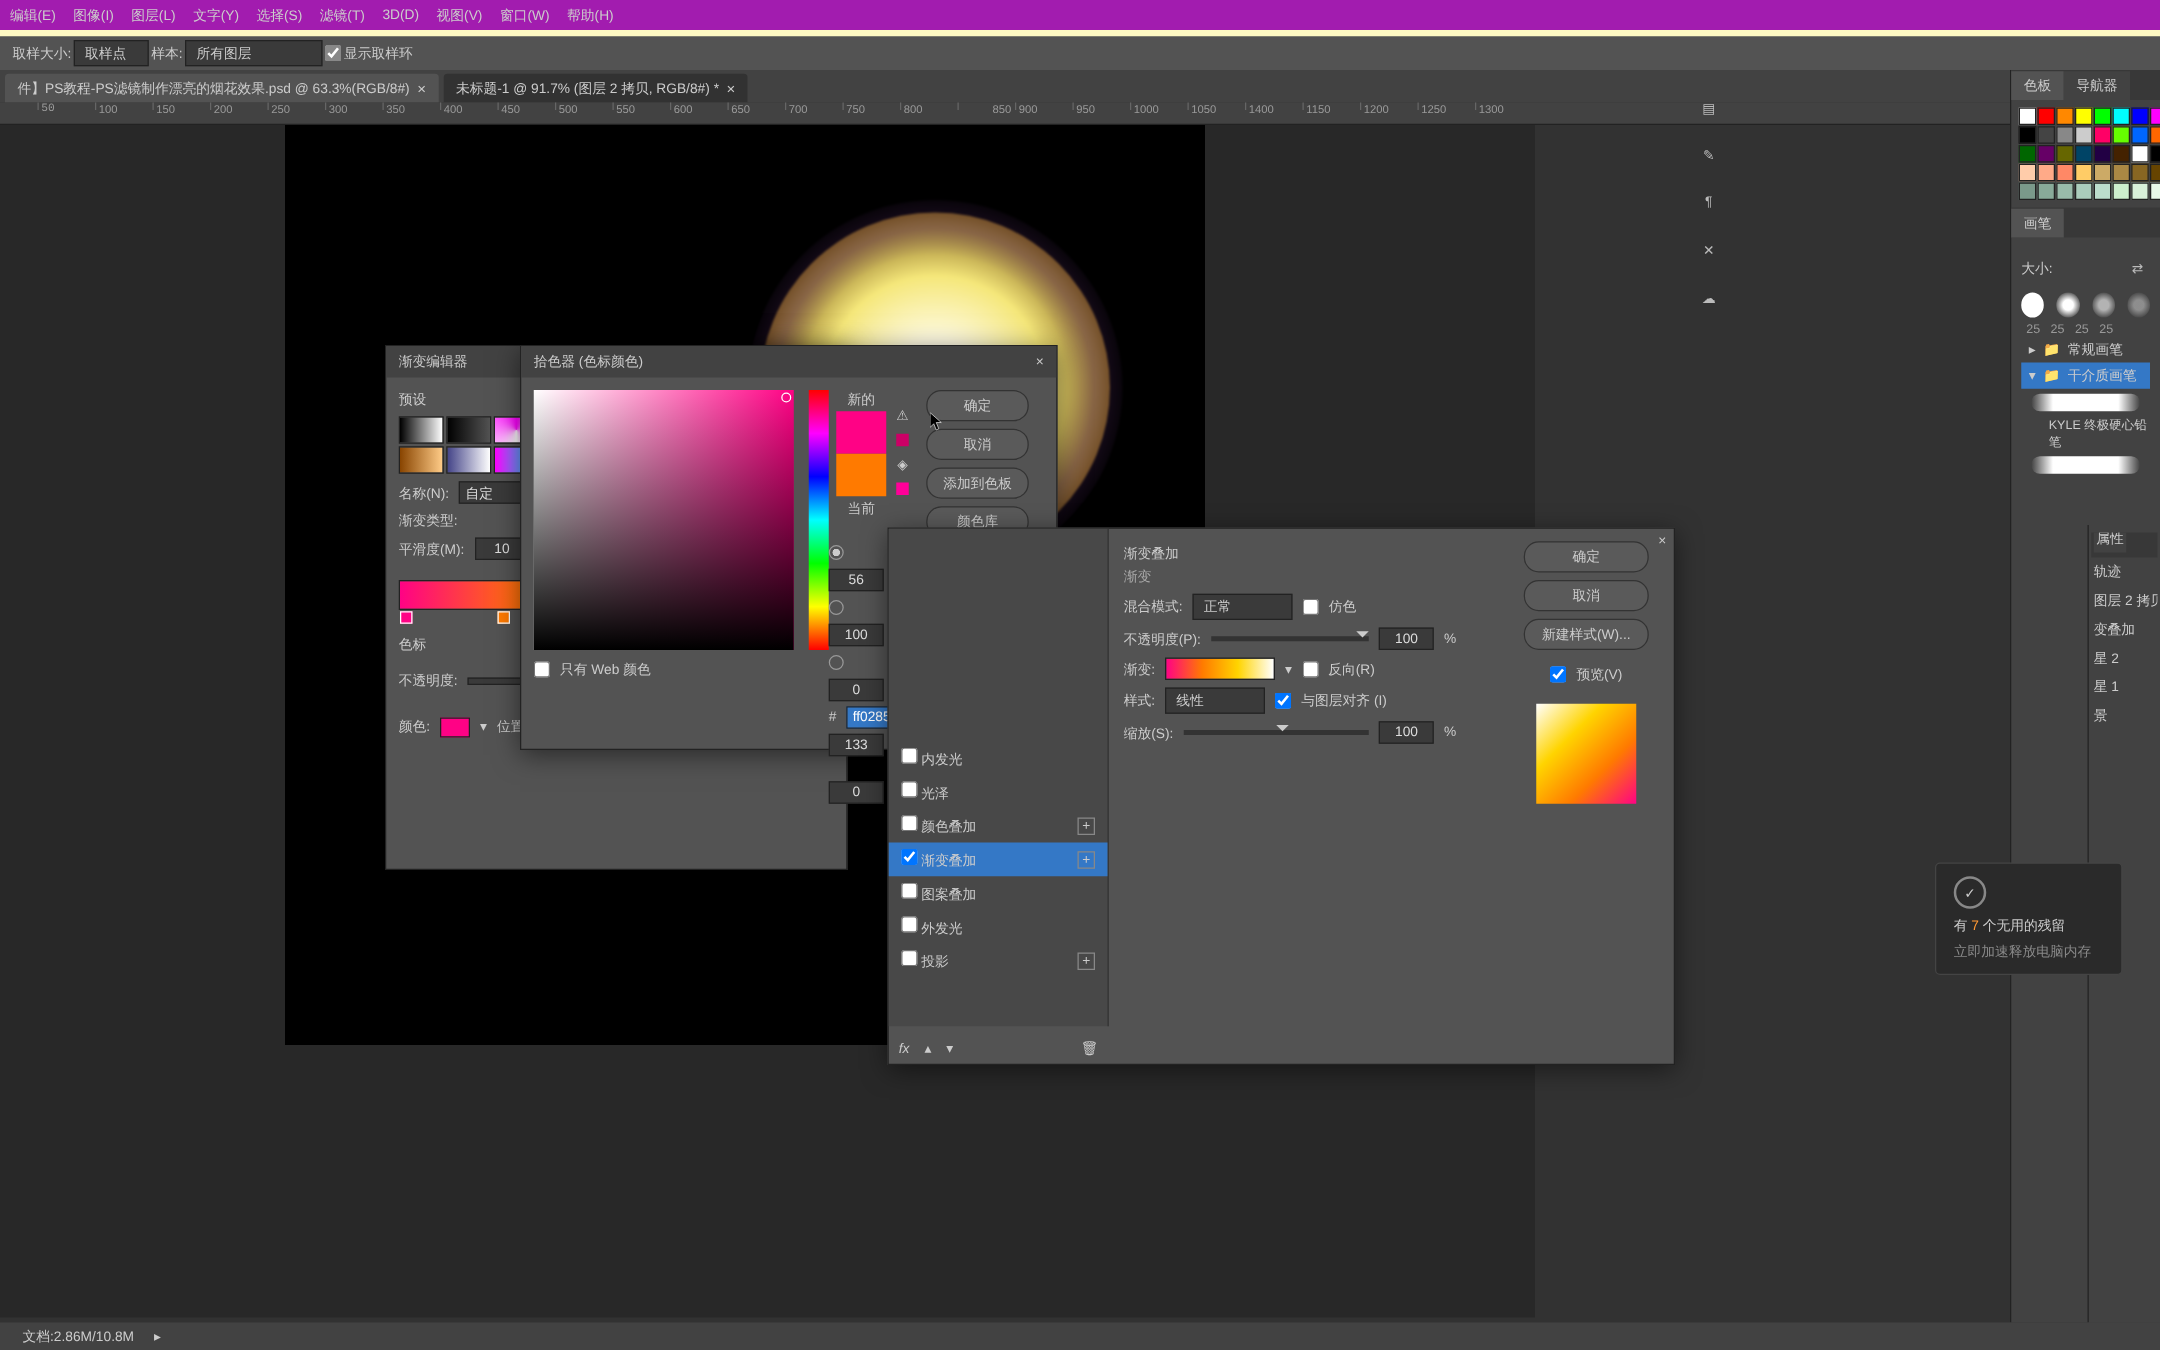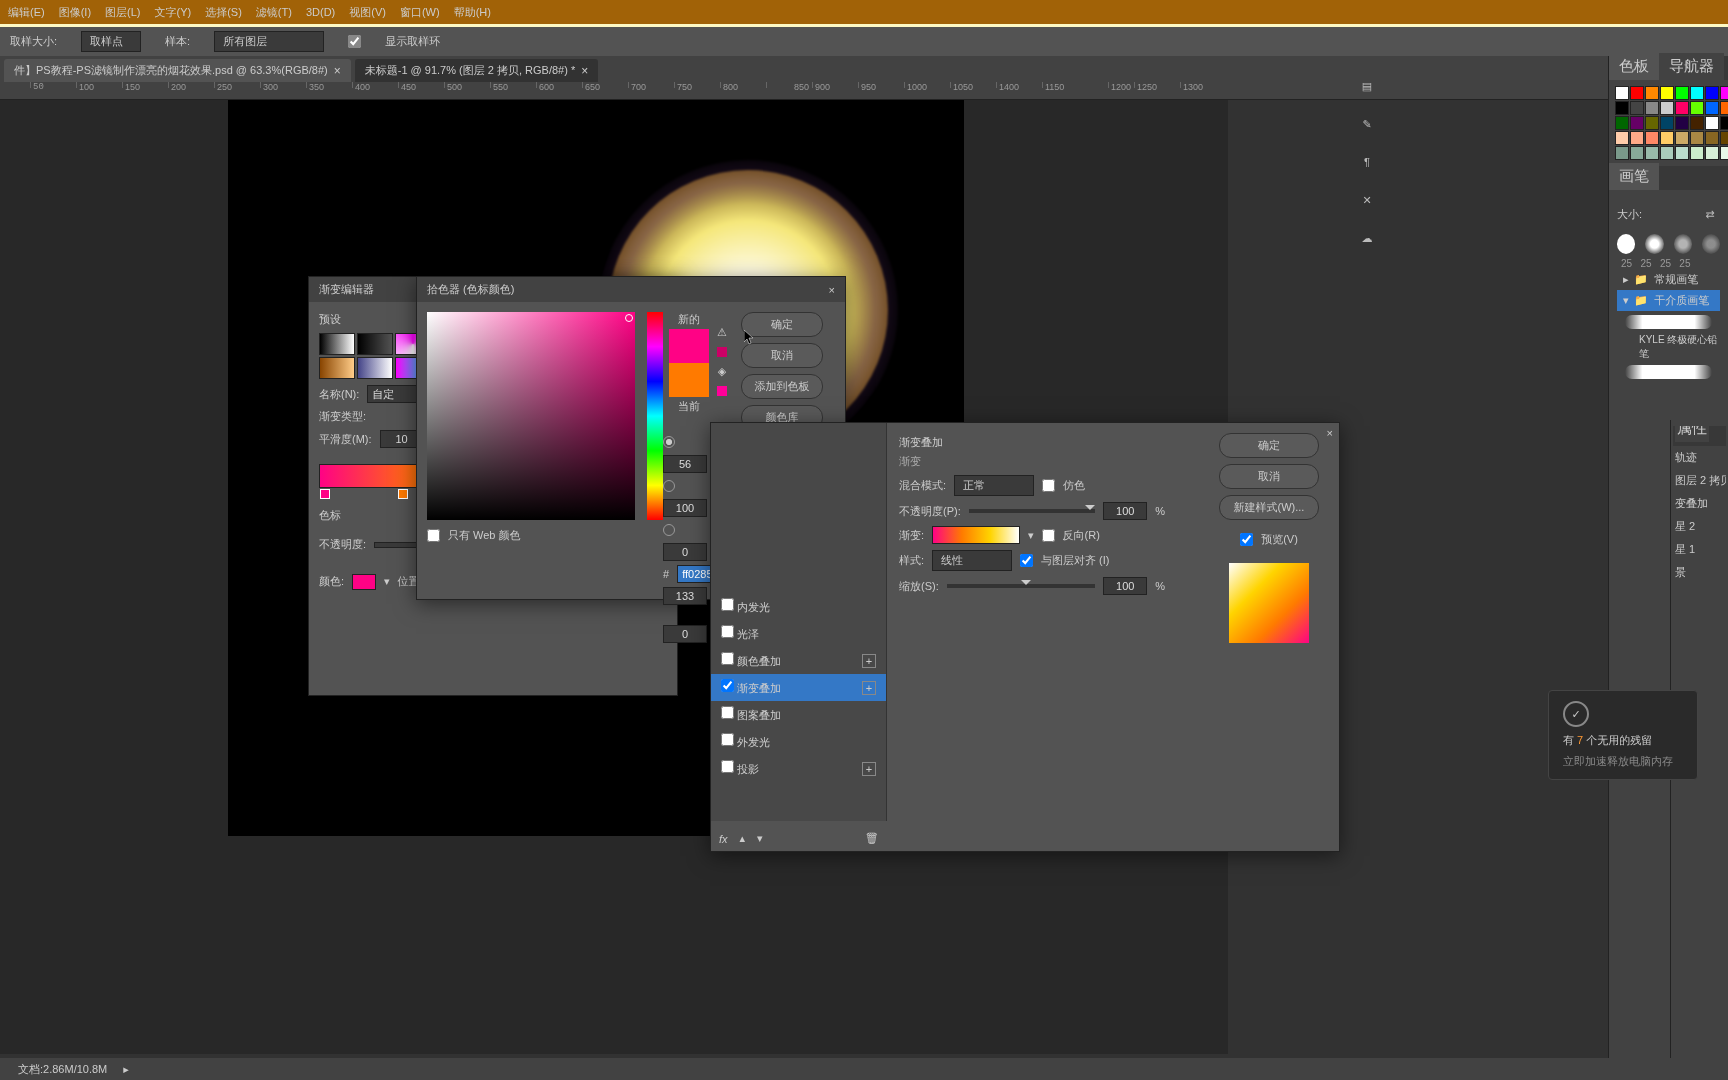--- a/index.html
+++ b/index.html
@@ -1,37 +1,37 @@
 <!DOCTYPE html>
 <html><head>
 <meta charset="utf-8">
 <style>
 *{margin:0;padding:0;box-sizing:border-box;font-family:"Microsoft YaHei",sans-serif;font-size:11px;color:#ccc;user-select:none}
 body{background:#323232;width:1728px;height:1080px;overflow:hidden;position:relative}
-.menubar{background:#a16207;height:24px;display:flex;align-items:center;padding:0 8px;gap:14px}
+.menubar{background:#a21caf;height:24px;display:flex;align-items:center;padding:0 8px;gap:14px}
 .menubar span{cursor:pointer}
-.optbar{background:#535353;height:32px;display:flex;align-items:center;padding:0 10px;gap:24px;border-top:3px solid #fef9c3}
+.optbar{background:#535353;height:32px;display:flex;align-items:center;padding:0 10px;gap:2px;border-top:5px solid #fef9c3}
 .optbar input[type=checkbox]{accent-color:#888}
 .dropdown{background:#3a3a3a;border:1px solid #222;padding:2px 8px;min-width:60px;display:inline-block}
 .tabs{background:#424242;height:26px;display:flex;align-items:flex-end;padding:0 4px}
 .tab{background:#535353;padding:4px 10px;margin-right:4px;border-top-left-radius:3px;border-top-right-radius:3px;display:flex;align-items:center;gap:6px}
 .tab.active{background:#323232}
 .tab .x{font-size:12px}
 .ruler-h{background:#424242;height:18px;position:relative;border-bottom:1px solid #222;margin-right:0}
 .tick{position:absolute;top:0;font-size:9px;color:#999;border-left:1px solid #666;height:6px;padding-left:2px}
 .canvas-area{position:absolute;left:0;top:100px;right:500px;bottom:26px;background:#282828}
 .canvas{position:absolute;left:228px;top:0;width:736px;height:736px;background:#000}
 .firework{position:absolute;left:380px;top:70px;width:280px;height:280px;border-radius:50%;background:radial-gradient(circle,#fff 0%,#fffbe0 20%,#f5e77a 45%,rgba(245,180,50,0.5) 70%,transparent 85%);filter:blur(1px)}
 .firework::after{content:"";position:absolute;inset:-10px;border-radius:50%;background:radial-gradient(circle,transparent 50%,rgba(100,50,120,0.3) 60%,transparent 75%)}
 .statusbar{position:absolute;bottom:0;left:0;right:0;height:22px;background:#424242;display:flex;align-items:center;padding:0 18px;font-size:10px;color:#aaa}
 .right-dock{position:absolute;right:0;top:56px;width:120px;bottom:22px;background:#424242;border-left:1px solid #222}
 .right-dock2{position:absolute;right:342px;top:56px;width:38px;bottom:22px;display:flex;flex-direction:column;gap:18px;padding-top:20px;align-items:center}
 .icon-btn{width:20px;height:20px;display:flex;align-items:center;justify-content:center;cursor:pointer;color:#bbb}
 .panel-tabs{display:flex;background:#383838;height:24px;align-items:flex-end}
-.panel-tab{padding:4px 10px;background:#424242;font-size:15px}
+.panel-tab{padding:4px 10px;background:#424242;font-size:11px}
 .panel-tab.active{background:#535353}
 .swatches{display:grid;grid-template-columns:repeat(8,14px);gap:1px;padding:6px}
 .sw{width:14px;height:14px;border:1px solid #222}
 .brush-panel{padding:8px}
 .brush-row{display:flex;align-items:center;gap:10px;padding:4px 0}
 .brush-circle{width:20px;height:20px;border-radius:50%;background:#fff}
 .brush-soft{background:radial-gradient(circle,#fff 30%,transparent 80%)}
 .folder-row{display:flex;align-items:center;gap:6px;padding:3px 6px}
 .stroke-preview{height:14px;background:linear-gradient(90deg,transparent,#fff 20%,#fff 80%,transparent);border-radius:7px;margin:4px 8px}
 
@@ -134,21 +134,21 @@
     <div class="tick" style="left: 628px;">700</div>
     <div class="tick" style="left: 674px;">750</div>
     <div class="tick" style="left: 720px;">800</div>
     <div class="tick" style="left: 766px; padding-left: 27px;">850</div>
     <div class="tick" style="left: 812px;">900</div>
     <div class="tick" style="left: 858px;">950</div>
     <div class="tick" style="left: 904px;">1000</div>
     <div class="tick" style="left: 950px;">1050</div>
     <div class="tick" style="left: 996px;">1400</div>
     <div class="tick" style="left: 1042px;">1150</div>
-    <div class="tick" style="left: 1088px; margin-left: 20px;">1200</div>
+    <div class="tick" style="left: 1088px;">1200</div>
     <div class="tick" style="left: 1134px;">1250</div>
     <div class="tick" style="left: 1180px;">1300</div>
   </div>
 
 <div class="canvas-area">
   <div class="canvas">
     <div class="firework"></div>
   </div>
 </div>
 

